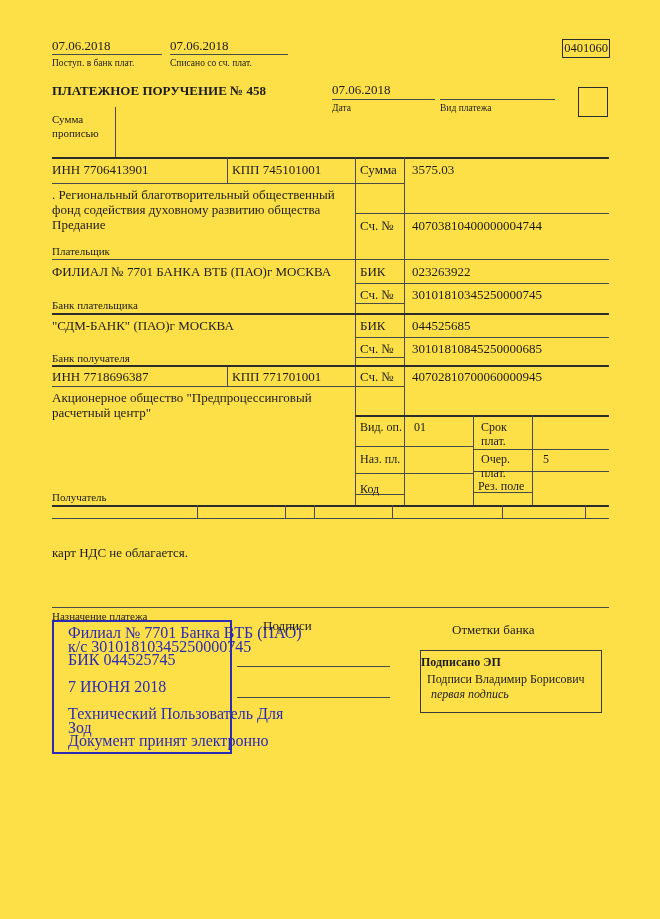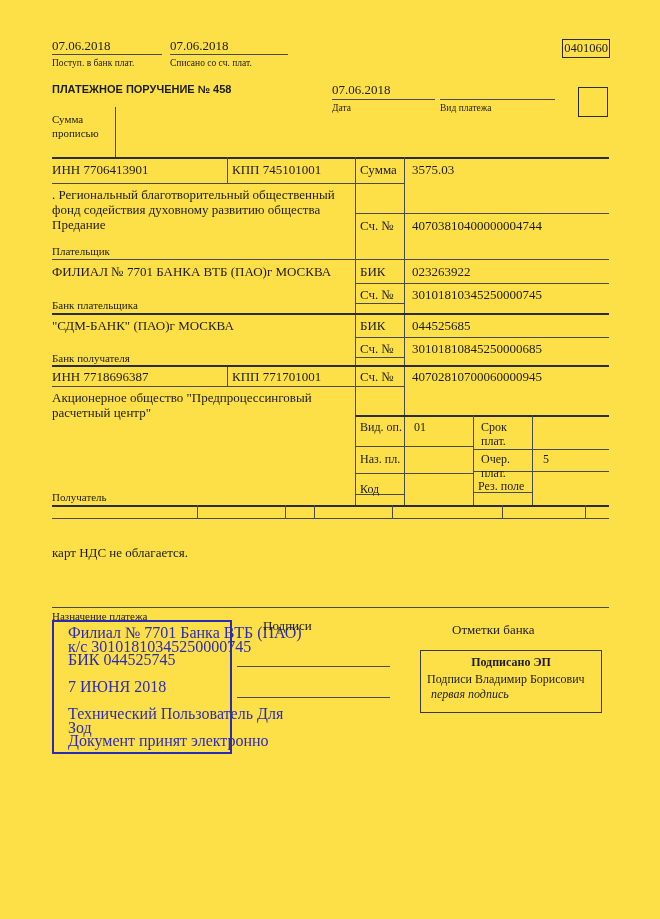--- a/index.html
+++ b/index.html
@@ -3,31 +3,31 @@
 <meta charset="utf-8">
 <style>
   html,body{margin:0;padding:0;background:#e8e8e8;}
   .page{position:relative;width:660px;height:919px;background:#fde047;margin:0 auto;
         font-family:"Liberation Serif",serif;color:#1c1c1c;overflow:hidden;}
   .abs{position:absolute;white-space:nowrap;}
   .t13{font-size:13px;line-height:15px;}
   .t12{font-size:12px;line-height:14px;}
   .t11{font-size:11px;line-height:13px;}
   .t9{font-size:9.5px;line-height:11px;}
-  .title{font-family:Liberation Sans, sans-serif;font-weight:bold;font-size:11px;}
+  .title{font-family:Liberation Serif, serif;font-weight:bold;font-size:13px;}
   .hl{position:absolute;height:1px;background:#4a4a4a;}
   .hl.thick{height:2px;background:#2c2c2c;}
   .vl{position:absolute;width:1px;background:#4a4a4a;}
   .box{position:absolute;border:1.5px solid #2c2c2c;box-sizing:border-box;background:transparent;}
   .codebox{display:flex;align-items:center;justify-content:center;font-size:12.5px;}
   .stampbox{position:absolute;border:2px solid #2b2bb5;box-sizing:border-box;
             color:#2b2bb5;font-size:16px;line-height:13.5px;padding:4px 14px;}
   .stampbox div{min-height:13.5px;white-space:nowrap;}
   .esignbox{position:absolute;border:1.5px solid #3a3a3a;box-sizing:border-box;font-size:12px;}
-  .esign-title{text-align:center;font-weight:bold;margin-top:4px;}
+  .esign-title{font-weight:bold;margin-top:4px;}
   .esign-name{padding-left:6px;margin-top:2px;}
   .esign-sub{padding-left:10px;font-style:italic;}
   .esign-ver{text-align:center;font-weight:bold;padding-left:26px;}
 </style>
 </head>
 <body>
 
 <div class="page">
 
   <div class="abs t13" style="left:52px;top:38px">07.06.2018</div>

